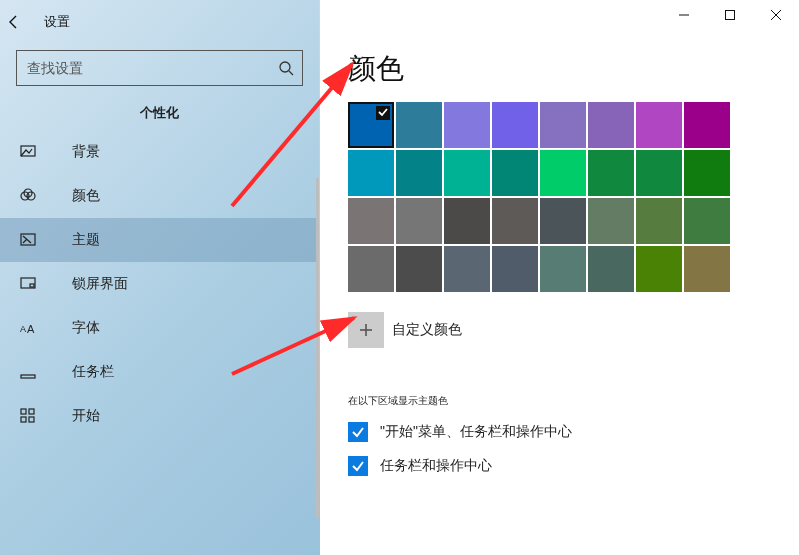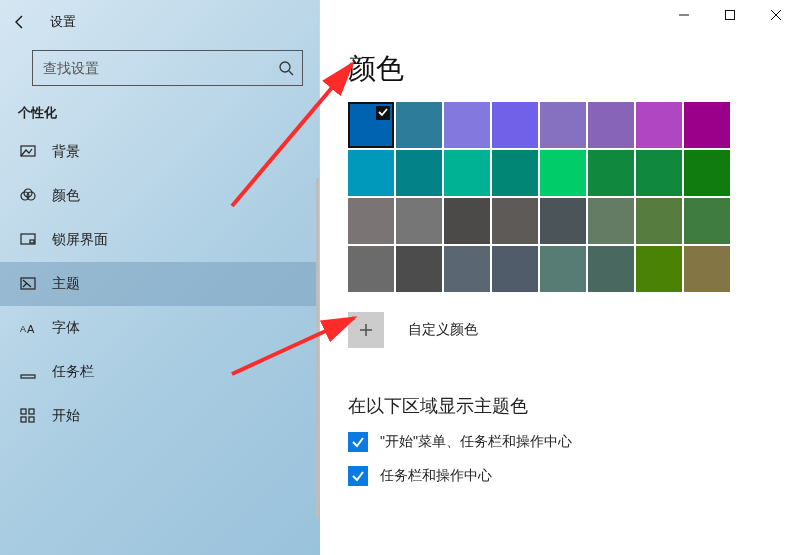--- a/index.html
+++ b/index.html
@@ -4,56 +4,56 @@
 <style>
   * { box-sizing: border-box; margin: 0; padding: 0; }
   html, body { width: 799px; height: 555px; font-family: "Segoe UI", "Microsoft YaHei", sans-serif; overflow: hidden; background: #fff; }
   .window { display: flex; width: 100%; height: 100%; position: relative; }
   .sidebar {
     width: 320px; height: 100%;
     background: linear-gradient(135deg, #d5e6f2 0%, #aacde2 60%, #99c2db 100%);
     position: relative;
     border-right: 1px solid rgba(0,0,0,0.05);
   }
-  .header-row { display: flex; align-items: center; height: 44px; padding: 0 8px; }
+  .header-row { display: flex; align-items: center; height: 44px; padding: 0 2px; }
   .back { width: 24px; height: 24px; display: flex; align-items: center; justify-content: center; cursor: pointer; }
   .title { margin-left: 18px; font-size: 13px; color: #111; }
   .home-row { display: flex; align-items: center; height: 42px; padding: 0 18px; margin-top: 6px; cursor: pointer; }
   .home-row .icon { width: 20px; height: 20px; display: flex; align-items: center; justify-content: center; }
   .home-row .label { margin-left: 14px; font-size: 14px; color: #222; }
-  .search-wrap { margin: 6px 16px 0 32px; position: relative; }
+  .search-wrap { margin: 6px 16px 0 16px; position: relative; }
   .search-input {
     width: 100%; height: 36px; border: 1px solid #555; background: rgba(255,255,255,0);
     padding: 0 34px 0 10px; font-size: 14px; color: #333; outline: none;
   }
   .search-input::placeholder { color: #555; }
   .search-icon { position: absolute; right: 8px; top: 50%; transform: translateY(-50%); width: 18px; height: 18px; display: flex; align-items: center; justify-content: center; pointer-events: none; }
-  .section-label { margin: 18px 18px 6px 18px; font-size: 13px; font-weight: 600; color: #222; }
+  .section-label { margin: 18px 18px 6px 18px; font-size: 13px; font-weight: 600; color: #222; text-align: center; }
   .nav { margin-top: 8px; }
-  .nav-item { display: flex; align-items: center; height: 44px; padding: 0 18px; cursor: pointer; }
+  .nav-item { display: flex; align-items: center; height: 44px; padding: 0 18px; cursor: pointer; gap: 20px; }
   .nav-item .icon { width: 20px; height: 20px; display: flex; align-items: center; justify-content: center; }
   .nav-item .label { margin-left: 14px; font-size: 14px; color: #222; }
   .nav-item.active { background: rgba(120,160,190,0.55); }
   .main { flex: 1; position: relative; padding: 0; }
   .window-controls { position: absolute; top: 0; right: 0; display: flex; }
   .window-controls .btn { width: 46px; height: 30px; display: flex; align-items: center; justify-content: center; cursor: pointer; }
   .main-inner { padding: 50px 0 0 28px; position: relative; }
   .page-title { font-size: 28px; color: #111; margin-bottom: 14px; }
   .swatch-grid { display: grid; grid-template-columns: repeat(8, 46px); grid-auto-rows: 46px; gap: 2px; }
   .swatch { width: 46px; height: 46px; cursor: pointer; position: relative; }
   .swatch.selected { outline: 2px solid #111; outline-offset: -2px; }
   .swatch.selected::after{
     content:""; position:absolute; right:4px; top:4px; width:14px; height:14px; background:#111;
   }
   .swatch.selected .check { position: absolute; right:5px; top:4px; width:12px; height:12px; z-index:2; }
   .custom-row { display: flex; align-items: center; margin-top: 20px; }
   .plus-btn { width: 36px; height: 36px; background: #ccc; display: flex; align-items: center; justify-content: center; cursor: pointer; }
-  .custom-label { margin-left: 24px; font-size: 14px; color: #222; }
+  .custom-label { margin-left: 8px; font-size: 14px; color: #222; }
   .accent-section { margin-top: 46px; }
-  .accent-heading { font-size: 18px; color: #222; margin-bottom: 14px; }
+  .accent-heading { font-size: 10px; color: #222; margin-bottom: 14px; }
   .check-row { display: flex; align-items: center; margin-bottom: 14px; }
   .checkbox { width: 20px; height: 20px; background: #0a7be0; display: flex; align-items: center; justify-content: center; cursor: pointer; }
   .check-label { margin-left: 12px; font-size: 14px; color: #222; }
   .scroll-indicator { position: absolute; right: 0; top: 178px; width: 3px; height: 340px; background: #bdbdbd; }
   
   .arrow { position: absolute; pointer-events: none; }
   svg { display: block; }
 </style>
 </head>
 <body>
@@ -96,37 +96,37 @@
         <div class="nav-item">
           <span class="icon">
             <svg width="18" height="18" viewBox="0 0 18 18">
               <circle cx="6" cy="9" r="4" stroke="#222" stroke-width="1.2" fill="none"></circle>
               <circle cx="12" cy="9" r="4" stroke="#222" stroke-width="1.2" fill="none"></circle>
               <circle cx="9" cy="6" r="4" stroke="#222" stroke-width="1.2" fill="none"></circle>
             </svg>
           </span>
           <span class="label">颜色</span>
         </div>
+        <div class="nav-item active">
+          <span class="icon">
+            <svg width="18" height="18" viewBox="0 0 18 18">
+              <rect x="2" y="3" width="14" height="11" stroke="#222" stroke-width="1.2" fill="none"></rect>
+              <path d="M4 5 L12 12 M4 12 L8 8" stroke="#222" stroke-width="1.2"></path>
+            </svg>
+          </span>
+          <span class="label">主题</span>
+        </div>
         <div class="nav-item">
           <span class="icon">
             <svg width="18" height="18" viewBox="0 0 18 18">
               <rect x="2" y="3" width="14" height="10" stroke="#222" stroke-width="1.2" fill="none"></rect>
               <rect x="11" y="9" width="4" height="3" stroke="#222" stroke-width="1.2" fill="none"></rect>
             </svg>
           </span>
           <span class="label">锁屏界面</span>
-        </div>
-        <div class="nav-item active">
-          <span class="icon">
-            <svg width="18" height="18" viewBox="0 0 18 18">
-              <rect x="2" y="3" width="14" height="11" stroke="#222" stroke-width="1.2" fill="none"></rect>
-              <path d="M4 5 L12 12 M4 12 L8 8" stroke="#222" stroke-width="1.2"></path>
-            </svg>
-          </span>
-          <span class="label">主题</span>
         </div>
         <div class="nav-item">
           <span class="icon">
             <svg width="18" height="18" viewBox="0 0 18 18">
               <text x="1" y="13" font-size="9" fill="#222">A</text>
               <text x="8" y="14" font-size="11" fill="#222">A</text>
             </svg>
           </span>
           <span class="label">字体</span>
         </div>

